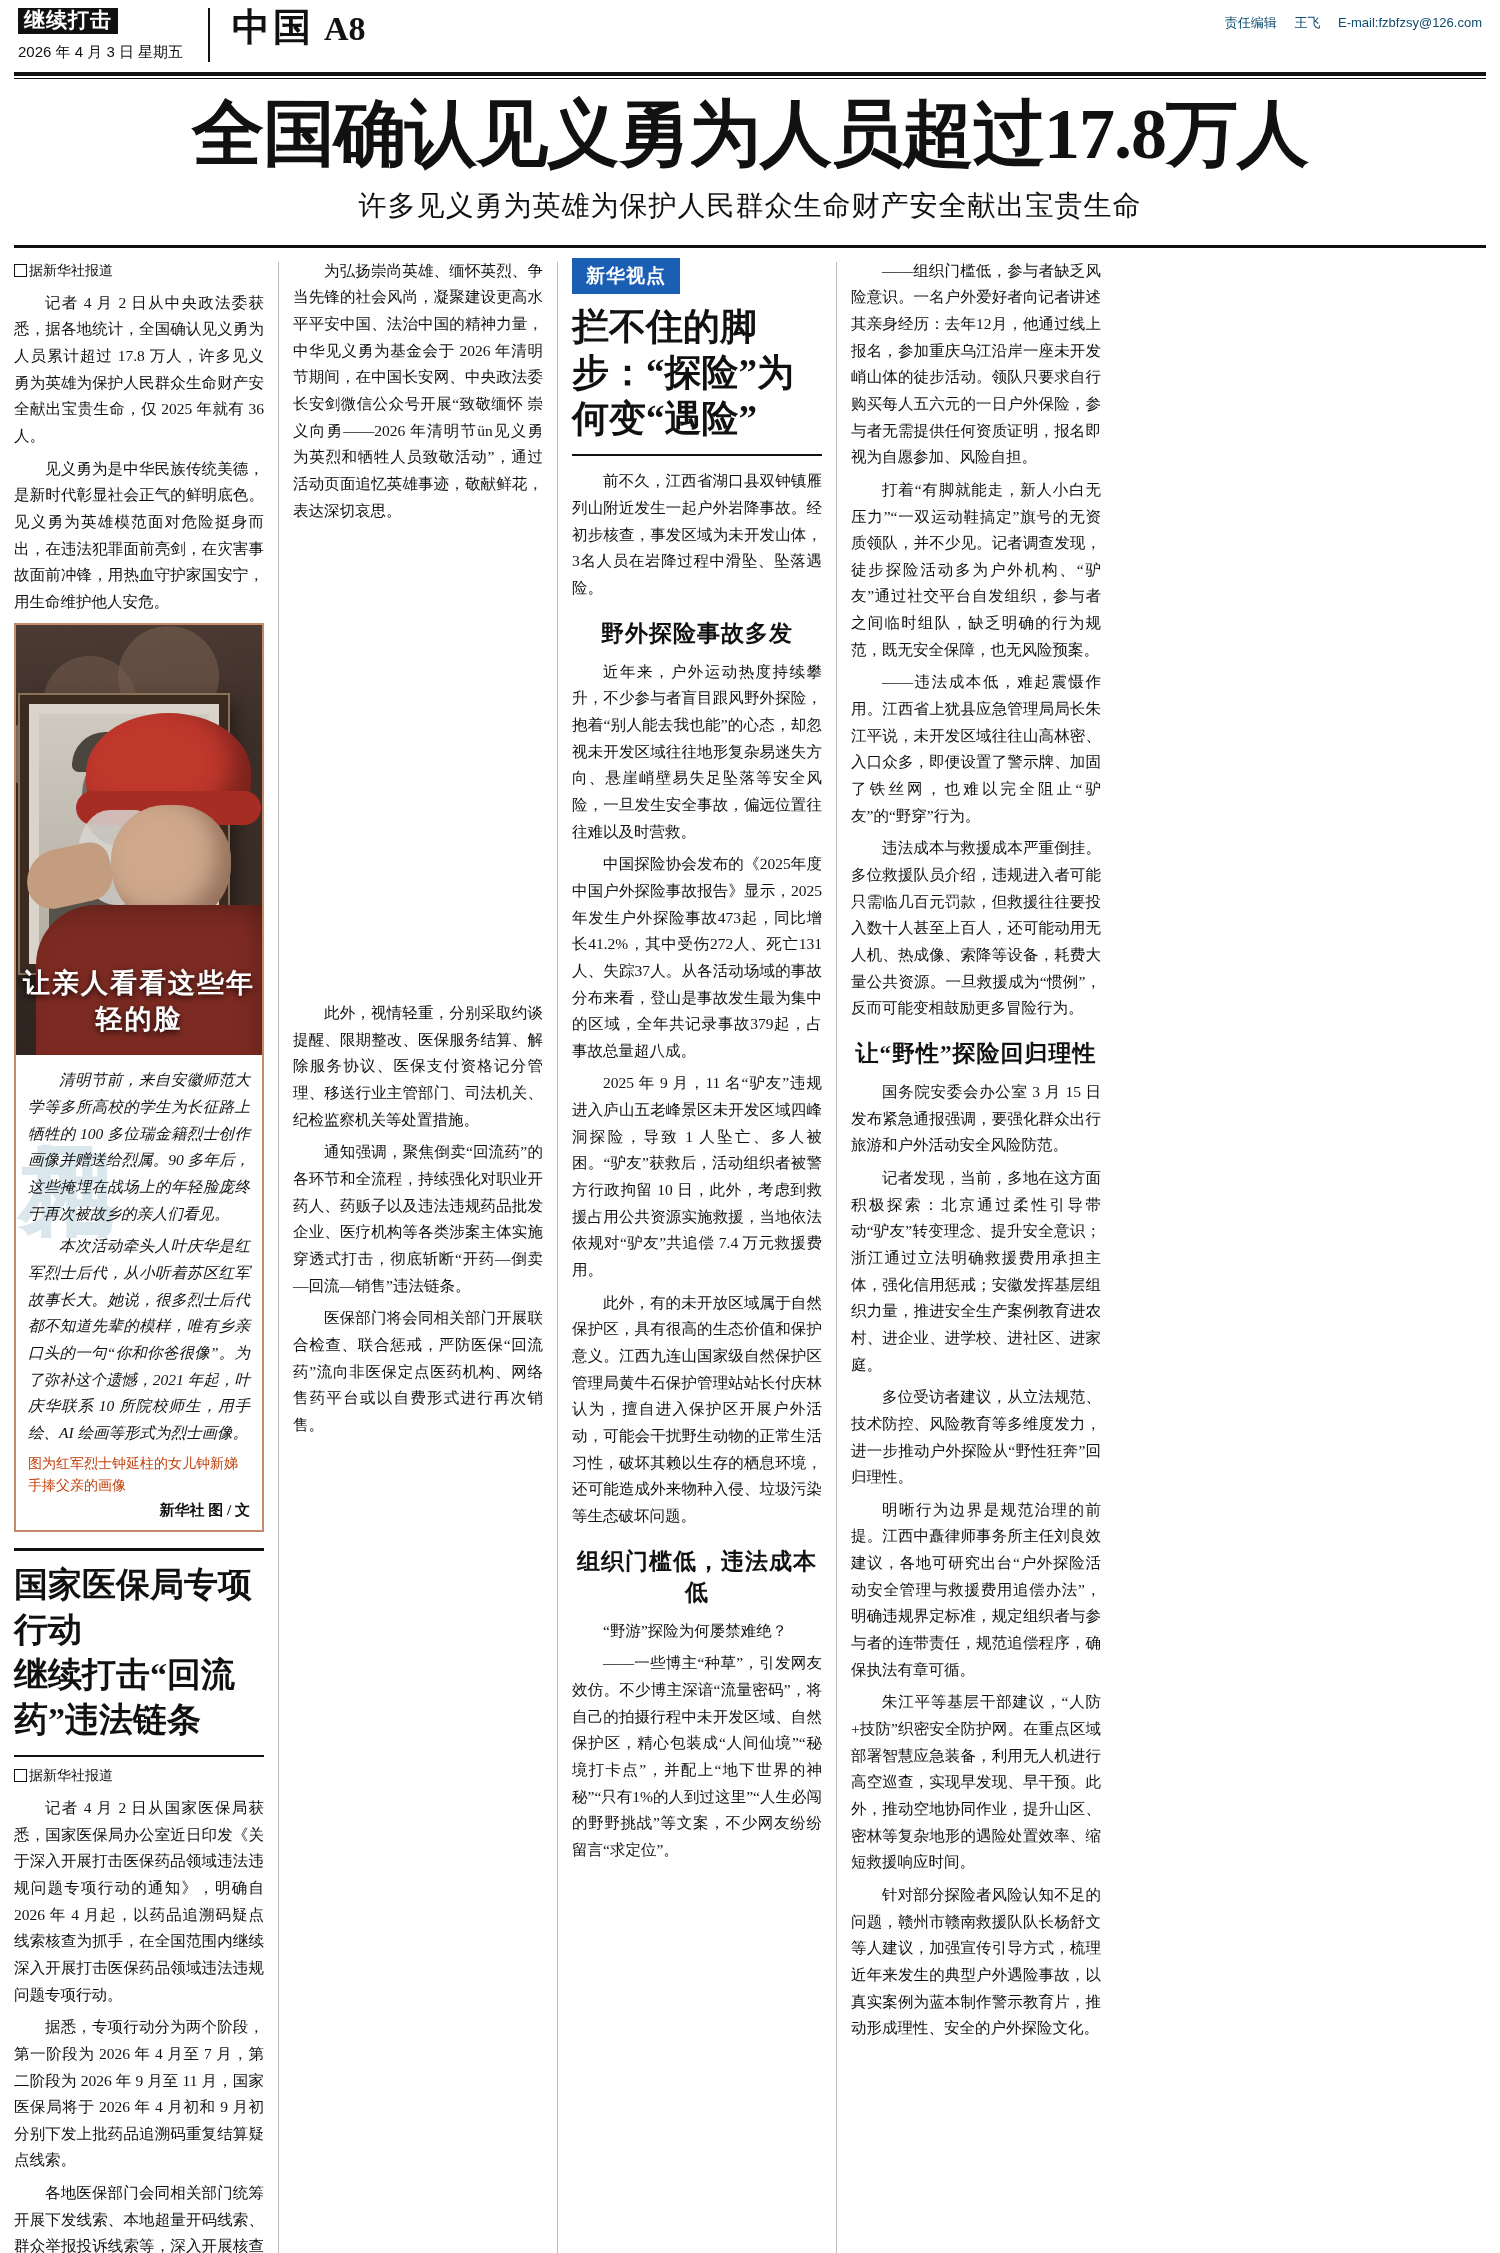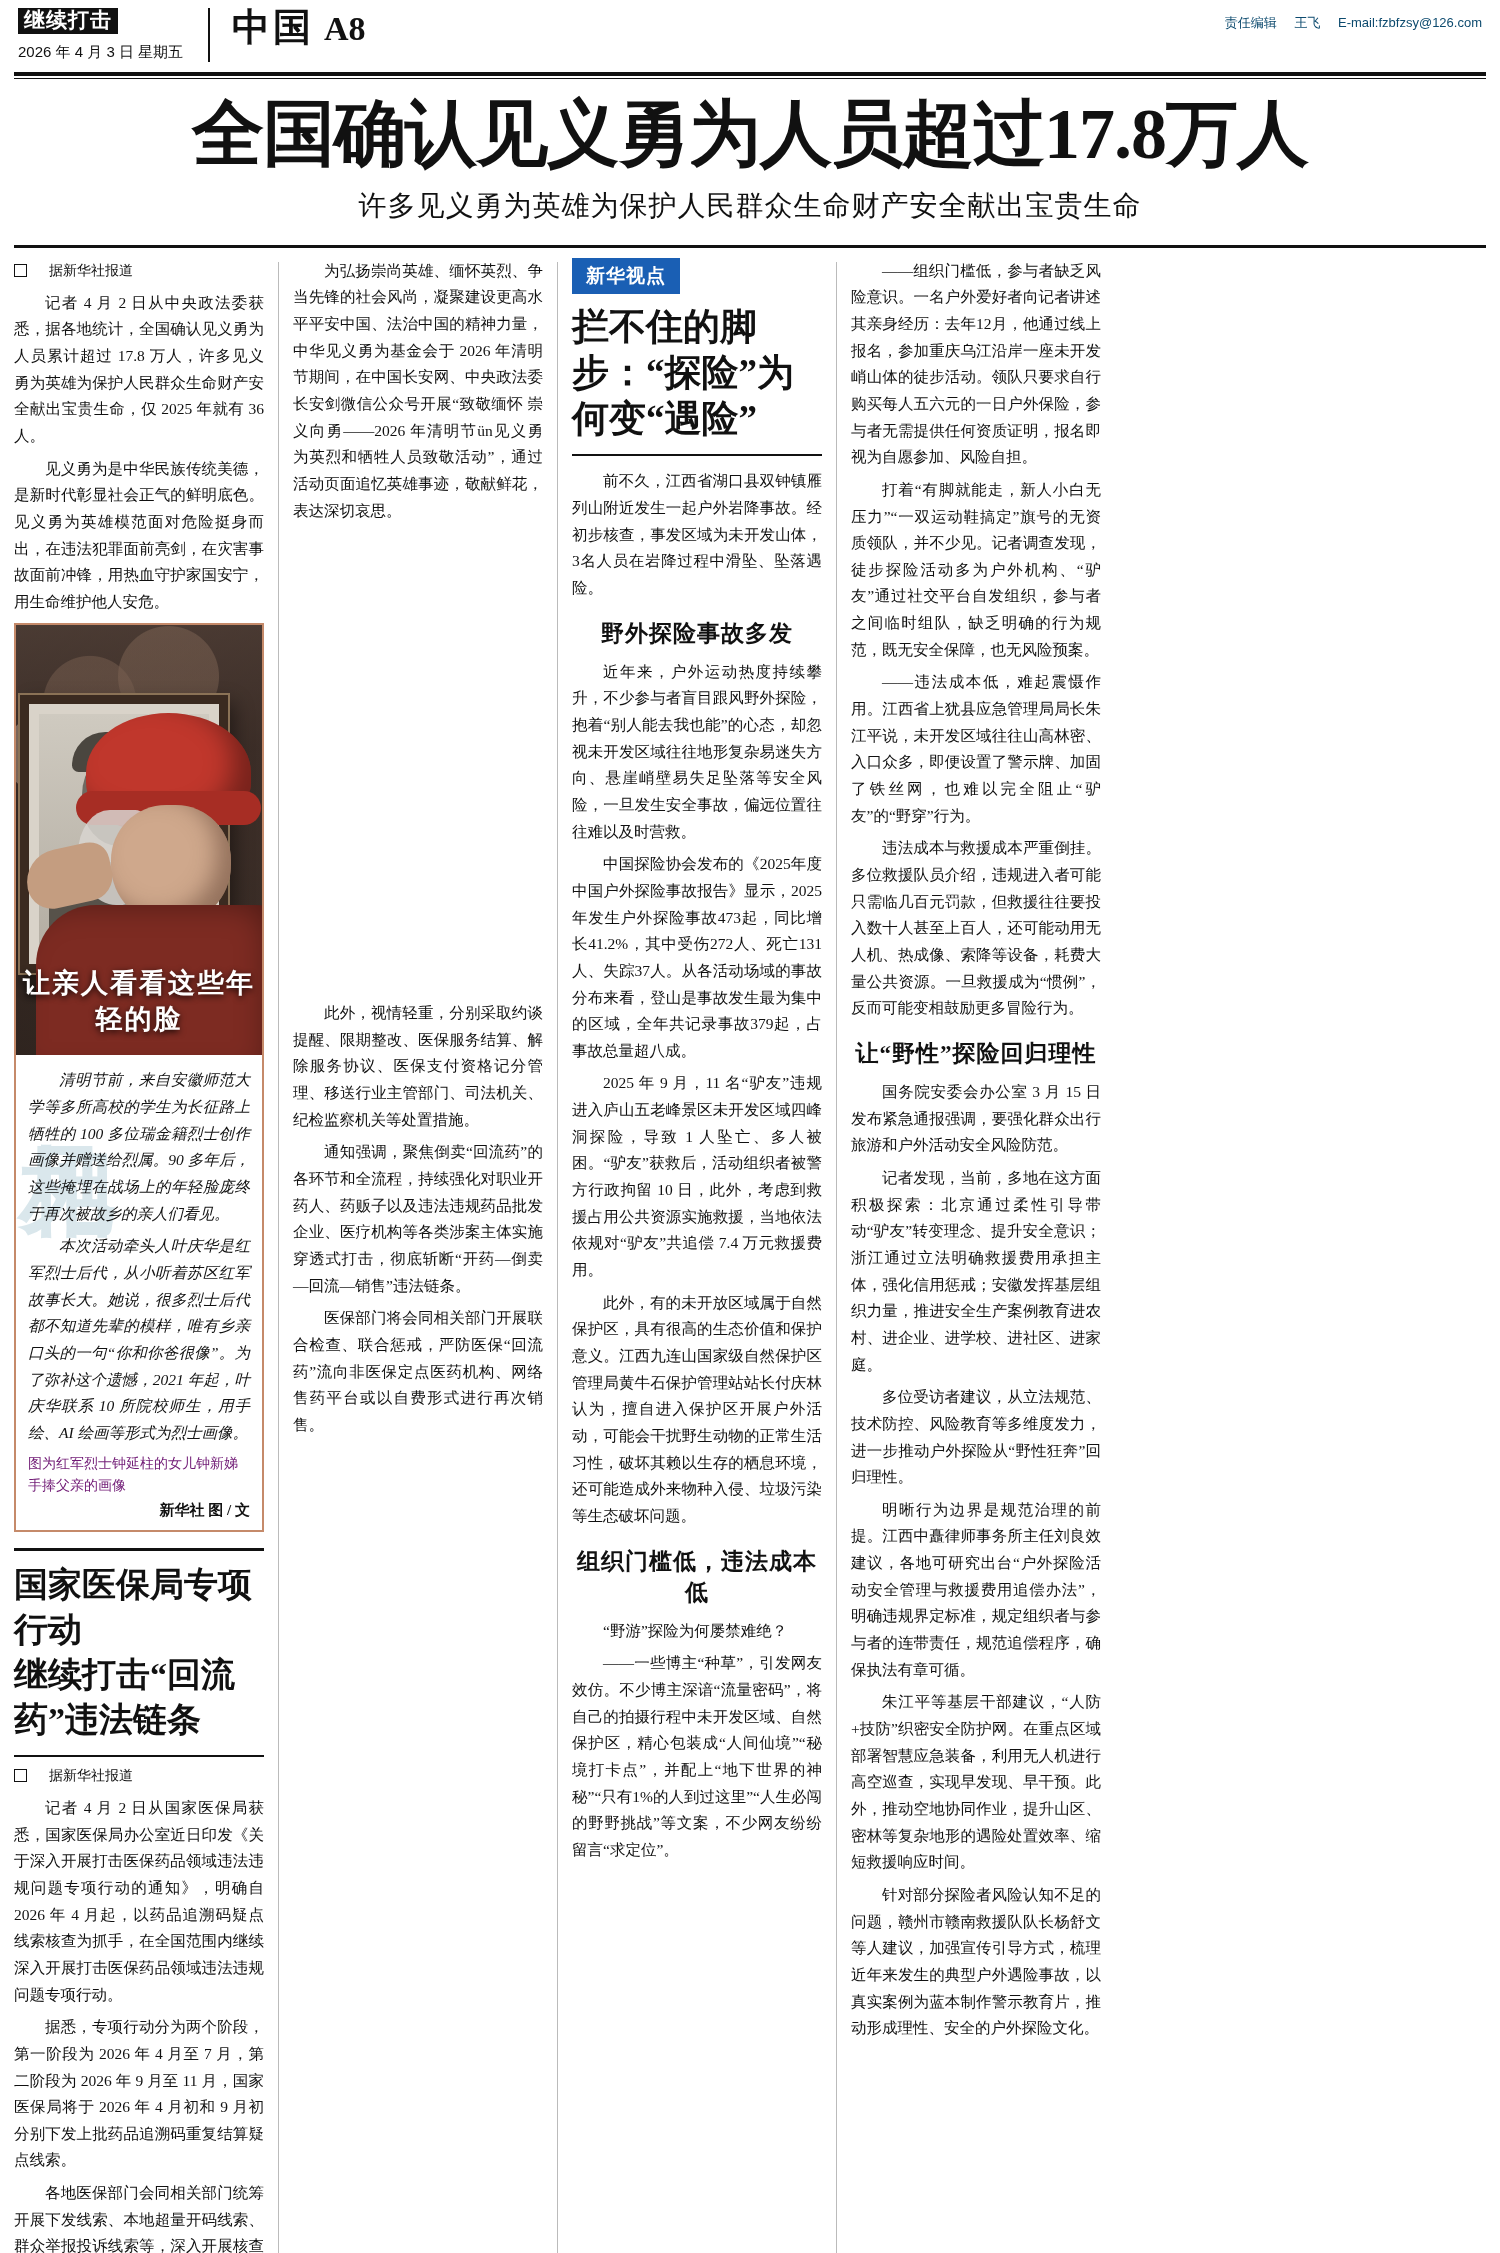--- a/index.html
+++ b/index.html
@@ -33,21 +33,21 @@
   
   .content{display:flex;padding:10px 14px 20px 14px;gap:0;}
   .col{box-sizing:border-box;}
   .col-sep{width:1px;background:#bbb;margin:4px 14px;align-self:stretch;}
 
   .c1{width:250px;}
   .c2{width:250px;}
   .c3{width:250px;}
   .c4{width:250px;}
 
-  .source-tag{font-size:14px;color:#111;margin:4px 0 10px 0;display:flex;align-items:center;gap:22px;}
+  .source-tag{font-size:14px;color:#111;margin:4px 0 10px 0;display:flex;align-items:center;gap:2px;}
   .source-tag .box{display:inline-block;width:11px;height:11px;border:1px solid #111;}
 
   p.t{font-size:15.5px;line-height:1.72;text-indent:2em;margin:0 0 6px 0;text-align:justify;}
 
   
   .photo-block{border:2px solid #c58a6a;margin:8px 0 6px 0;padding:0;background:#fff;}
   .photo{position:relative;height:430px;overflow:hidden;background:#5a4a43;}
   .ph-sky{position:absolute;inset:0;background:linear-gradient(160deg,#6d5a50 0%,#4a3a34 40%,#6b574c 100%);}
   .ph-crowd{position:absolute;left:0;top:0;width:100%;height:100%;
     background:
@@ -69,21 +69,21 @@
   .ph-p-head{position:absolute;left:50%;top:34px;transform:translateX(-50%);width:84px;height:98px;background:#6f6a62;border-radius:48% 48% 44% 44%;}
   .ph-p-cap{position:absolute;left:50%;top:18px;transform:translateX(-50%);width:104px;height:40px;background:#4a463f;border-radius:50px 50px 10px 10px;}
   .ph-p-body{position:absolute;left:50%;bottom:0;transform:translateX(-50%);width:150px;height:92px;background:#57524a;border-radius:40px 40px 0 0;}
   .ph-hand{position:absolute;right:150px;top:222px;width:86px;height:58px;background:#c49d80;border-radius:40px 24px 30px 30px;transform:rotate(-12deg);}
   .ph-caption{position:absolute;left:0;right:0;bottom:18px;text-align:center;color:#fff;font-size:27px;font-weight:bold;
               letter-spacing:2px;text-shadow:0 2px 6px rgba(0,0,0,.85);}
   .photo-text{padding:12px 12px 10px 12px;position:relative;}
   .wm{position:absolute;left:6px;top:10px;font-size:96px;color:#bcd4dd;opacity:.55;line-height:.95;font-weight:bold;
       writing-mode:vertical-rl;letter-spacing:6px;z-index:0;}
   .photo-text p{position:relative;z-index:1;font-style:italic;}
-  .cutline{font-size:14px;color:#701a75;text-align:left;margin-top:6px;line-height:1.6;position:relative;z-index:1;}
+  .cutline{font-size:14px;color:#c2410c;text-align:left;margin-top:6px;line-height:1.6;position:relative;z-index:1;}
   .byline{font-size:15px;font-weight:bold;text-align:right;margin-top:4px;position:relative;z-index:1;}
 
   
   .rule-sub{height:3px;background:#111;margin:16px 0 12px 0;}
   .headline2{font-size:34px;font-weight:bold;line-height:1.32;letter-spacing:0px;}
   .rule-sub2{height:2px;background:#111;margin:12px 0 10px 0;}
 
   
   .tagbar{display:flex;align-items:center;margin-bottom:10px;}
   .tag{background:#1a5fb4;color:#fff;font-size:19px;font-weight:bold;padding:5px 14px;letter-spacing:1px;}

